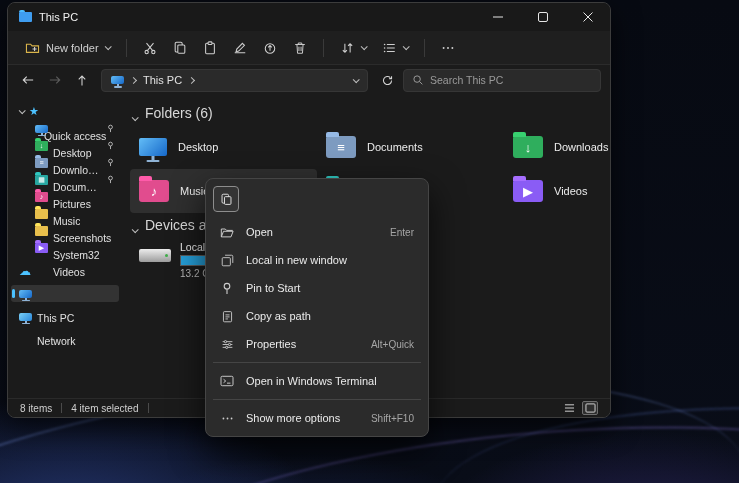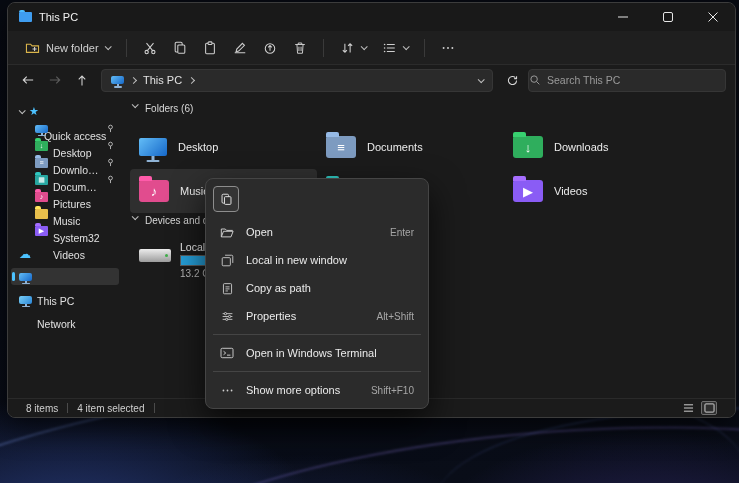--- a/index.html
+++ b/index.html
@@ -16,21 +16,21 @@
       radial-gradient(50% 40% at 42% 118%, rgba(44,58,135,.5), rgba(0,0,0,0) 60%),
       radial-gradient(48% 38% at 88% 114%, rgba(82,66,175,.45), rgba(0,0,0,0) 65%),
       linear-gradient(180deg,#070a12 0%, #090d18 100%); }
   .ribbon { position:absolute; width:950px; height:280px; border-radius:50%;
     border-top:2px solid rgba(135,165,255,.38); filter:blur(1px); }
   .ribbon.r1 { left:-200px; top:388px; transform:rotate(-7deg); }
   .ribbon.r2 { left:90px; top:430px; border-top-color:rgba(160,135,255,.3); transform:rotate(-4deg); }
   .ribbon.r3 { left:430px; top:415px; border-top-color:rgba(120,150,255,.25); transform:rotate(6deg); }
 
   
-  .window { position:absolute; left:7px; top:2px; width:729px; height:416px;
+  .window { position:absolute; left:7px; top:2px; width:604px; height:416px;
     background:#1b1b1b; border:1px solid #3c3c3c; border-radius:8px;
     display:flex; flex-direction:column; overflow:hidden;
     box-shadow:0 10px 28px rgba(0,0,0,.65); }
 
   .titlebar { flex:0 0 28px; display:flex; align-items:center; background:#191919; }
   .title-left { display:flex; align-items:center; gap:7px; padding-left:11px; }
   .title-text { font-size:11px; color:#f2f2f2; }
   .win-controls { margin-left:auto; display:flex; height:100%; }
   .win-btn { width:45px; height:100%; display:flex; align-items:center; justify-content:center; color:#e6e6e6; }
 
@@ -42,21 +42,21 @@
   .chev.down { transform:rotate(45deg) translateY(-1px); }
   .chev.right { transform:rotate(-45deg); }
 
   .navbar { flex:0 0 30px; display:flex; align-items:center; gap:5px; padding:0 9px; background:#1b1b1b; }
   .nav-btn { width:22px; height:22px; display:flex; align-items:center; justify-content:center; color:#d6d6d6; border-radius:4px; }
   .nav-btn.disabled { color:#5d5d5d; }
   .breadcrumb { flex:1; height:23px; background:#2a2a2a; border:1px solid #363636; border-radius:4px;
     display:flex; align-items:center; gap:7px; padding:0 9px; font-size:11px; color:#e2e2e2; margin:0 3px; }
   .bc-end { margin-left:auto; display:flex; align-items:center; gap:10px; color:#bdbdbd; }
   .searchbox { flex:0 0 198px; height:23px; background:#2a2a2a; border:1px solid #363636; border-radius:4px;
-    display:flex; align-items:center; gap:6px; padding:0 0; }
+    display:flex; align-items:center; gap:6px; padding:0 8px; }
   .searchbox input { flex:1; background:transparent; border:none; outline:none; color:#e2e2e2;
     font-family:"Liberation Sans", sans-serif; font-size:10.5px; }
   .searchbox input::placeholder { color:#9a9a9a; }
 
   .content { flex:1; display:flex; min-height:0; background:#1b1b1b; }
 
   
   .sidebar { flex:0 0 114px; padding-top:8px; overflow:hidden; }
   .side-item { height:17px; display:flex; align-items:center; gap:5px; margin:0 3px; padding:0 4px 0 8px;
     font-size:10.5px; color:#e0e0e0; border-radius:3px; position:relative; white-space:nowrap; }
@@ -87,33 +87,33 @@
 
   .cloud { color:#4cc2ff; font-size:12px; line-height:1; }
   .star { color:#4cc2ff; font-size:11px; line-height:1; }
 
   .drive-ic { width:32px; height:13px; border-radius:2px; background:linear-gradient(180deg,#ececec,#9c9c9c);
     position:relative; flex:0 0 auto; margin-top:8px; }
   .drive-ic::after { content:""; position:absolute; right:3px; top:5px; width:3px; height:3px; border-radius:50%; background:#3fae4a; }
 
   
   .main { flex:1; padding:6px 0 0 8px; overflow:hidden; }
-  .section-header { display:flex; align-items:flex-start; gap:8px; height:18px; margin:2px 0 4px 2px;
-    font-size:10px; color:#d8d8d8; }
+  .section-header { display:flex; align-items:flex-end; gap:8px; height:18px; margin:2px 0 4px 2px;
+    font-size:14px; color:#d8d8d8; }
   .grid { display:grid; grid-template-columns:repeat(3,187px); }
   .tile { height:44px; display:flex; align-items:center; gap:11px; padding:0 9px; border-radius:4px;
     font-size:11px; color:#ececec; }
   .tile.sel { background:rgba(255,255,255,.09); }
   .drive-tile { width:187px; min-height:48px; display:flex; gap:9px; padding:4px 9px 0; border-radius:4px; }
   .drive-info { display:flex; flex-direction:column; gap:2px; font-size:10.5px; color:#ececec; }
   .drive-bar { width:94px; height:11px; border:1px solid #5c5c5c; background:#262626; }
   .drive-fill { height:100%; background:#26a0da; }
   .drive-caption { font-size:10px; color:#b9b9b9; }
 
-  .statusbar { flex:0 0 19px; display:flex; align-items:center; gap:9px; padding:0 18px;
+  .statusbar { flex:0 0 19px; display:flex; align-items:center; gap:9px; padding:0 12px;
     background:#1b1b1b; border-top:1px solid #2a2a2a; font-size:10px; color:#cfcfcf; }
   .sb-sep { width:1px; height:10px; background:#4a4a4a; }
   .sb-right { margin-left:auto; display:flex; align-items:center; gap:5px; }
   .sb-viewbtn { width:16px; height:14px; display:flex; align-items:center; justify-content:center; color:#cfcfcf; border-radius:2px; }
   .sb-viewbtn.active { border:1px solid #6f6f6f; background:#2e2e2e; }
 
   
   .context-menu { position:absolute; left:205px; top:178px; width:224px; z-index:50;
     background:#2b2b2b; border:1px solid #454545; border-radius:8px; padding:4px;
     box-shadow:0 14px 34px rgba(0,0,0,.7); }
@@ -316,20 +316,24 @@
         <span class="pin"><svg width="9" height="9" viewBox="0 0 10 10">
               <circle cx="5" cy="3.4" r="2.1" fill="none" stroke="#bdbdbd"></circle>
               <path d="M5 5.6V9" stroke="#bdbdbd"></path>
             </svg></span>
       </div>
       <div class="side-item indent">
         <span class="fold sm" style="background:#e14c8e">
             <span class="glyph">♪</span>
           </span>
         <span class="lbl">Music</span>
+      </div>
+      <div class="side-item indent">
+        <span class="fold sm" style="background:#e8bf4c"></span>
+        <span class="lbl">Screenshots</span>
       </div>
       <div class="side-item indent">
         <span class="fold sm" style="background:#e8bf4c"></span>
         <span class="lbl">System32</span>
       </div>
       <div class="side-item indent">
         <span class="fold sm" style="background:#8a5cf5">
             <span class="glyph">▶</span>
           </span>
         <span class="lbl">Videos</span>
@@ -452,39 +456,49 @@
         <svg width="13" height="13" viewBox="0 0 16 16">
           <rect x="1.5" y="4.5" width="10" height="10" rx="1.2" fill="none" stroke="currentColor" stroke-width="1.1"></rect>
           <path d="M5 1.5h8a1.5 1.5 0 0 1 1.5 1.5v8" fill="none" stroke="currentColor" stroke-width="1.1"></path>
         </svg>
       </span>
     <span>Local in new window</span>
     <span class="shortcut"></span>
   </div>
   <div class="menu-item">
     <span class="mi-icon">
+        <svg width="12" height="13" viewBox="0 0 12 13">
+          <circle cx="6" cy="4.2" r="2.8" fill="none" stroke="currentColor" stroke-width="1.1"></circle>
+          <path d="M6 7v5" fill="none" stroke="currentColor" stroke-width="1.1"></path>
+        </svg>
+      </span>
+    <span>Pin to Start</span>
+    <span class="shortcut"></span>
+  </div>
+  <div class="menu-item">
+    <span class="mi-icon">
         <svg width="13" height="13" viewBox="0 0 16 16">
           <rect x="3" y="2" width="10" height="12.5" rx="1.2" fill="none" stroke="currentColor" stroke-width="1.1"></rect>
           <path d="M5.5 6h5M5.5 8.5h5M5.5 11h3" stroke="currentColor" stroke-width="1.1"></path>
         </svg>
       </span>
     <span>Copy as path</span>
     <span class="shortcut"></span>
   </div>
   <div class="menu-item">
     <span class="mi-icon">
         <svg width="13" height="13" viewBox="0 0 16 16">
           <path d="M2 4.5h12M2 8h12M2 11.5h12" stroke="currentColor" stroke-width="1.1"></path>
           <circle cx="5.5" cy="4.5" r="1.4" fill="#2b2b2b" stroke="currentColor" stroke-width="1.1"></circle>
           <circle cx="10.5" cy="8" r="1.4" fill="#2b2b2b" stroke="currentColor" stroke-width="1.1"></circle>
           <circle cx="7" cy="11.5" r="1.4" fill="#2b2b2b" stroke="currentColor" stroke-width="1.1"></circle>
         </svg>
       </span>
     <span>Properties</span>
-    <span class="shortcut">Alt+Shift</span>
+    <span class="shortcut">Alt+Quick</span>
   </div>
 
   <div class="menu-sep"></div>
 
   <div class="menu-item">
     <span class="mi-icon">
         <svg width="14" height="12" viewBox="0 0 16 14">
           <rect x="1" y="1.5" width="14" height="11" rx="1.5" fill="none" stroke="currentColor" stroke-width="1.1"></rect>
           <path d="M4 5l2.5 2L4 9M8 9.5h4" fill="none" stroke="currentColor" stroke-width="1.1"></path>
         </svg>

